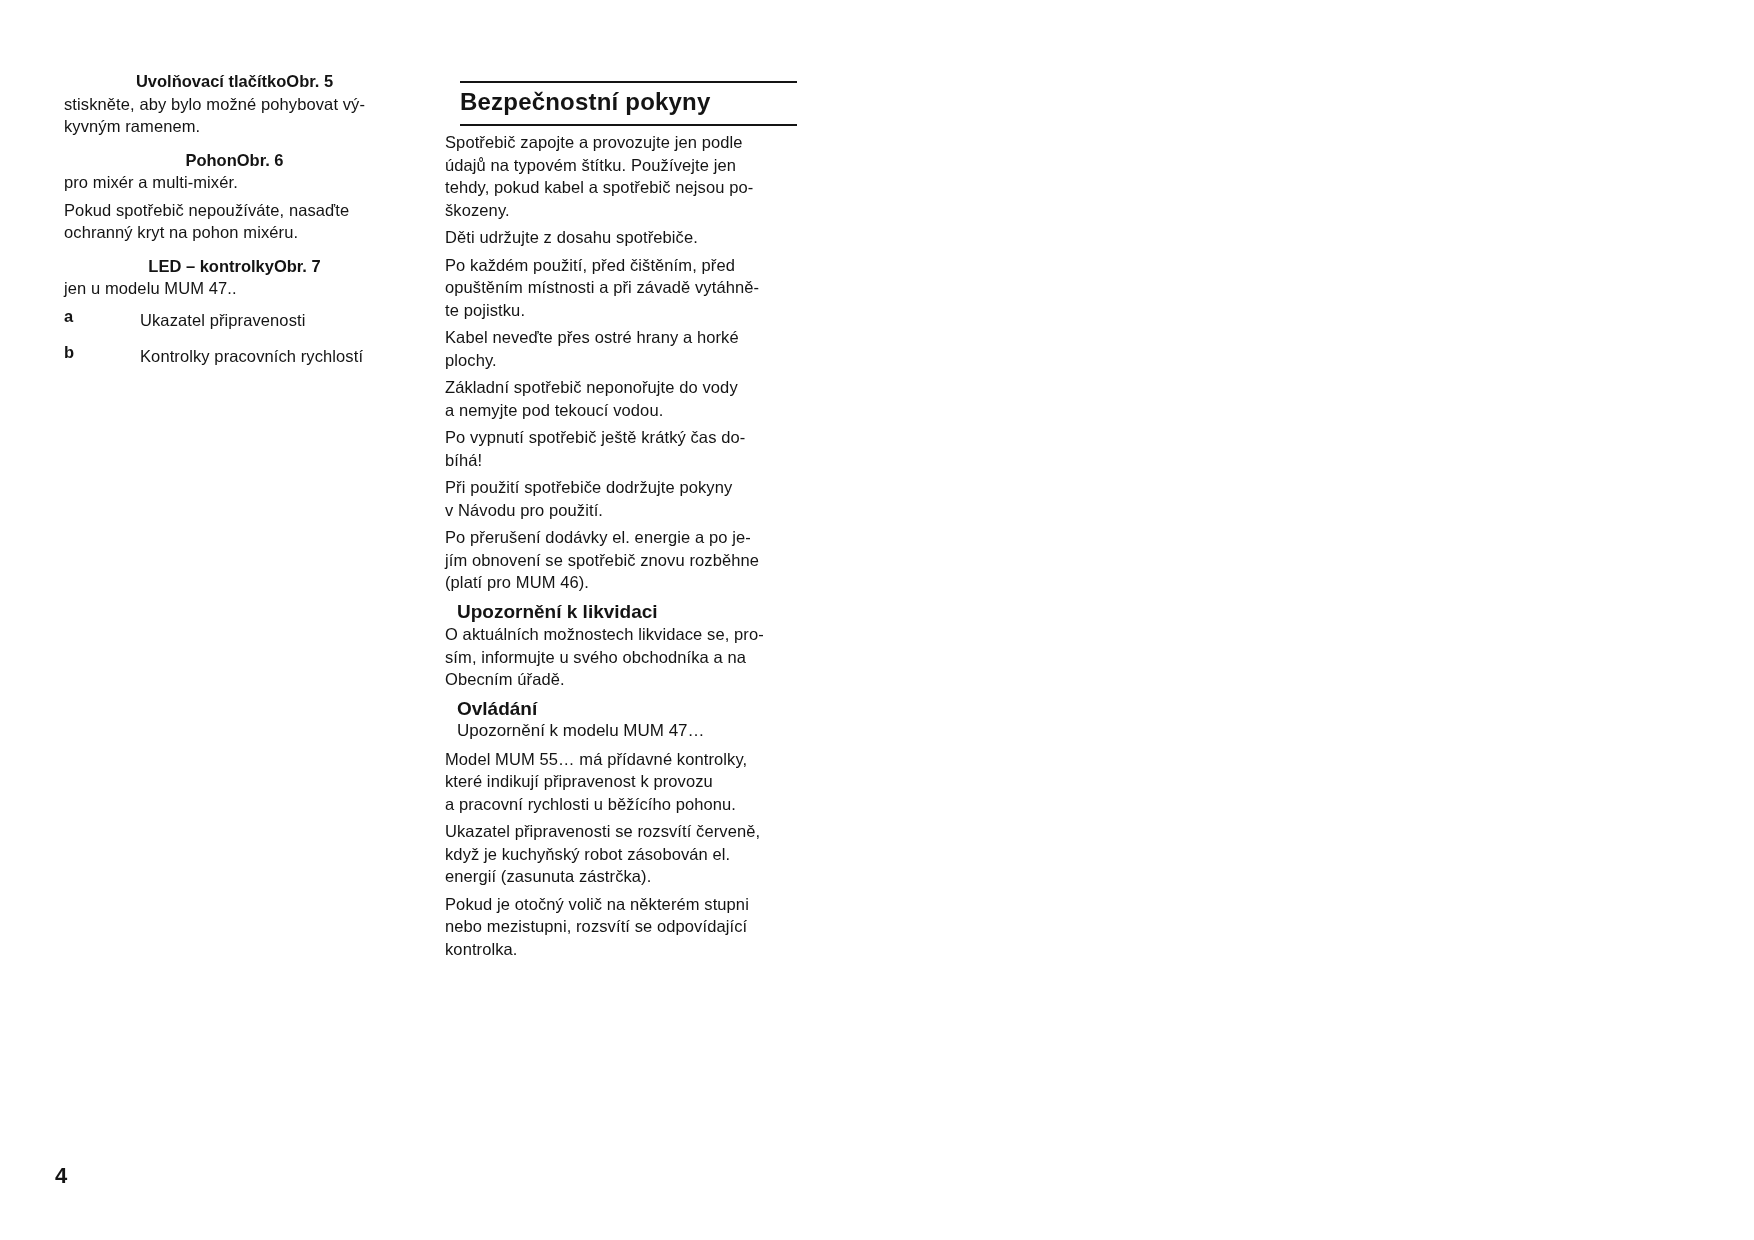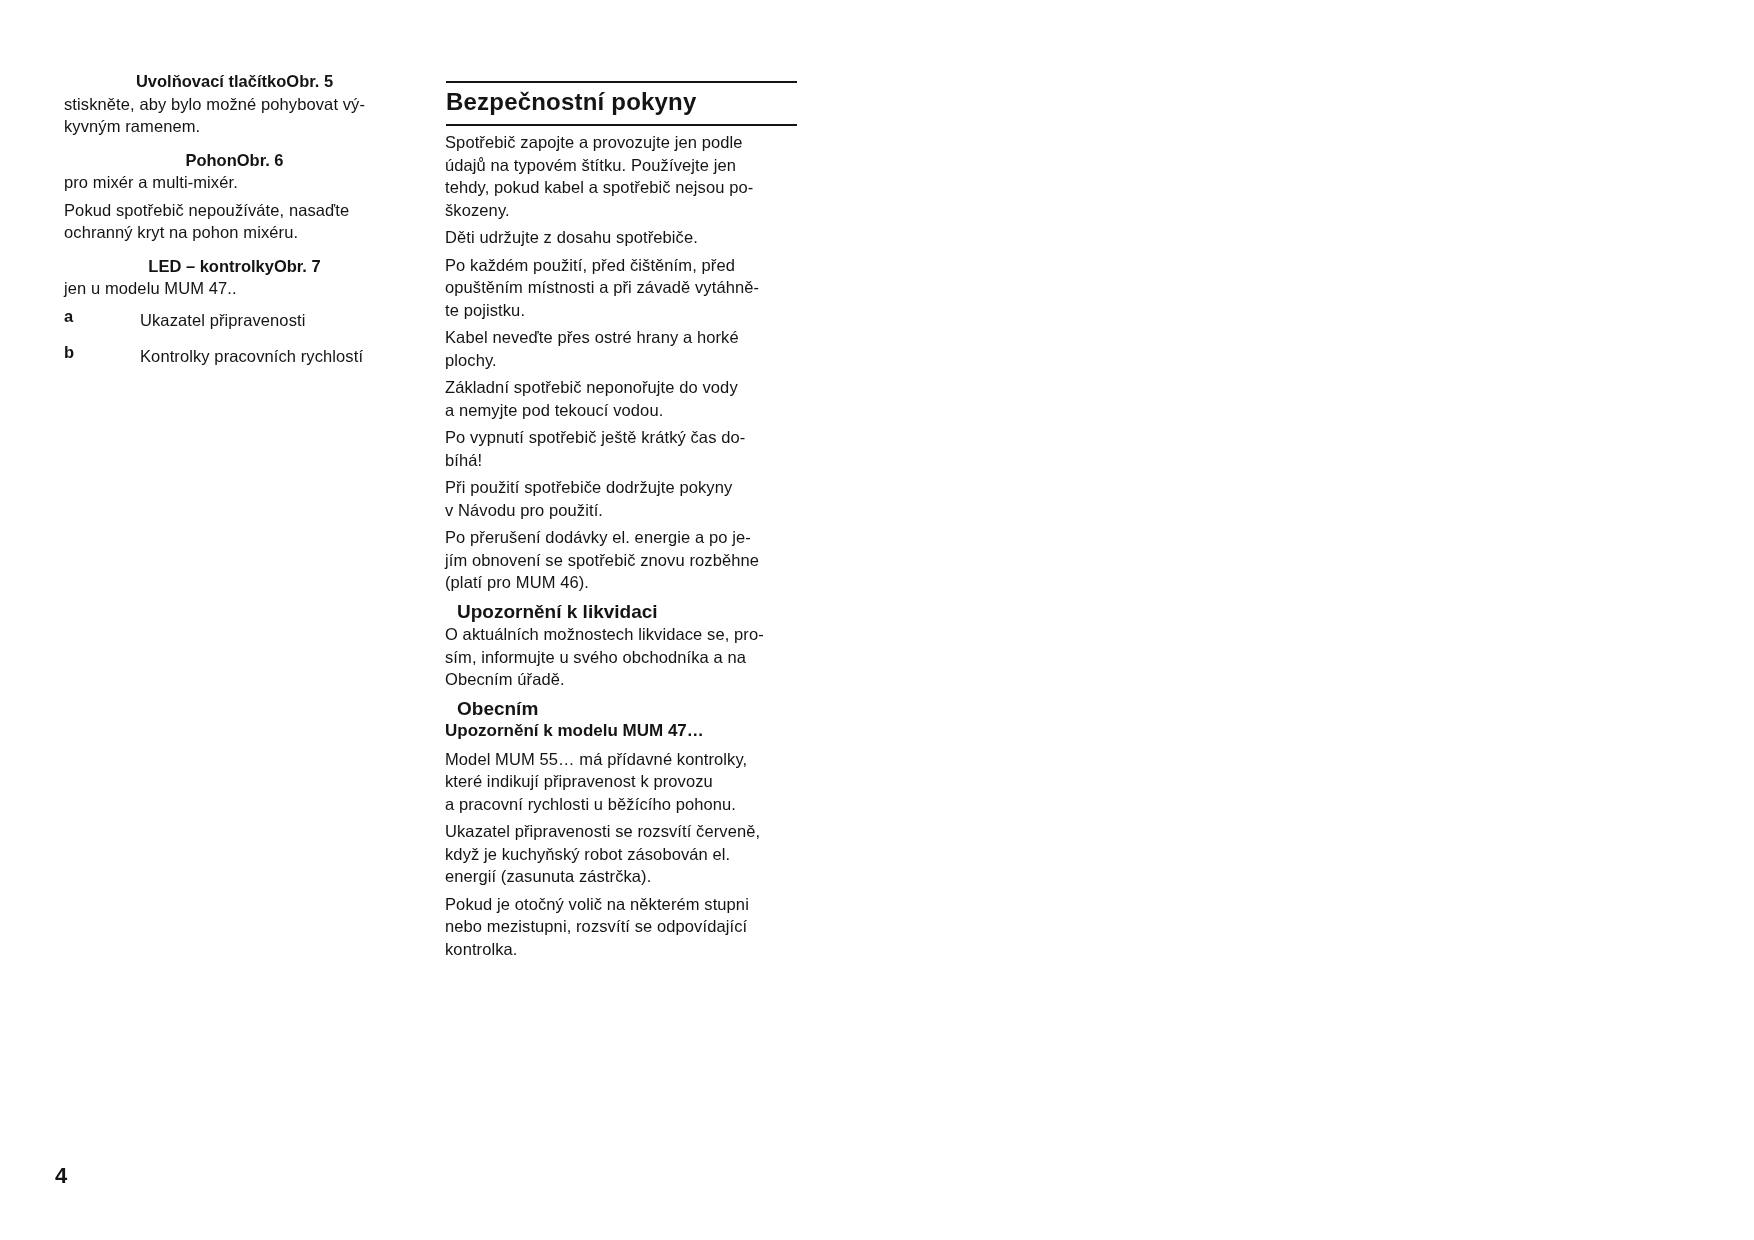--- a/index.html
+++ b/index.html
@@ -45,40 +45,40 @@
     font-size: 16.5px;
     line-height: 22.5px;
   }
   .legend-label { margin: 4px; }
 
   
   .main-title-block {
     border-top: 2px solid #141414;
     border-bottom: 2px solid #141414;
     padding: 6px 0 9px 0;
-    margin: 0 0 5px 1px;
+    margin: 0 0 5px 15px;
   }
   .main-title {
     font-size: 24px;
     line-height: 26px;
     font-weight: bold;
     margin: 0;
     letter-spacing: 0.2px;
   }
   .sub-heading {
     font-size: 19px;
     line-height: 22.5px;
     font-weight: bold;
     margin: 7px 0 0 12px;
   }
   .sub-heading-2 {
     font-size: 17px;
     line-height: 22.5px;
-    font-weight: bold;
-    margin: 0 0 5px 0;
+    font-weight: normal;
+    margin: 0 0 5px 12px;
   }
   .main-col p.after-heading { margin-top: 0; }
 
   .page-number {
     position: absolute;
     left: 55px;
     top: 1163px;
     font-size: 22px;
     font-weight: bold;
   }
@@ -149,21 +149,21 @@
 v Návodu pro použití.</p>
   <p class="body">Po přerušení dodávky el. energie a po je-
 jím obnovení se spotřebič znovu rozběhne
 (platí pro MUM 46).</p>
 
   <h2 class="sub-heading">Upozornění k likvidaci</h2>
   <p class="body after-heading">O aktuálních možnostech likvidace se, pro-
 sím, informujte u svého obchodníka a na
 Obecním úřadě.</p>
 
-  <h2 class="sub-heading">Obecním</h2>
+  <h2 class="sub-heading">Ovládání</h2>
   <h3 class="sub-heading-2">Upozornění k modelu MUM 47…</h3>
   <p class="body">Model MUM 55… má přídavné kontrolky,
 které indikují připravenost k provozu
 a pracovní rychlosti u běžícího pohonu.</p>
   <p class="body">Ukazatel připravenosti se rozsvítí červeně,
 když je kuchyňský robot zásobován el.
 energií (zasunuta zástrčka).</p>
   <p class="body">Pokud je otočný volič na některém stupni
 nebo mezistupni, rozsvítí se odpovídající
 kontrolka.</p>

